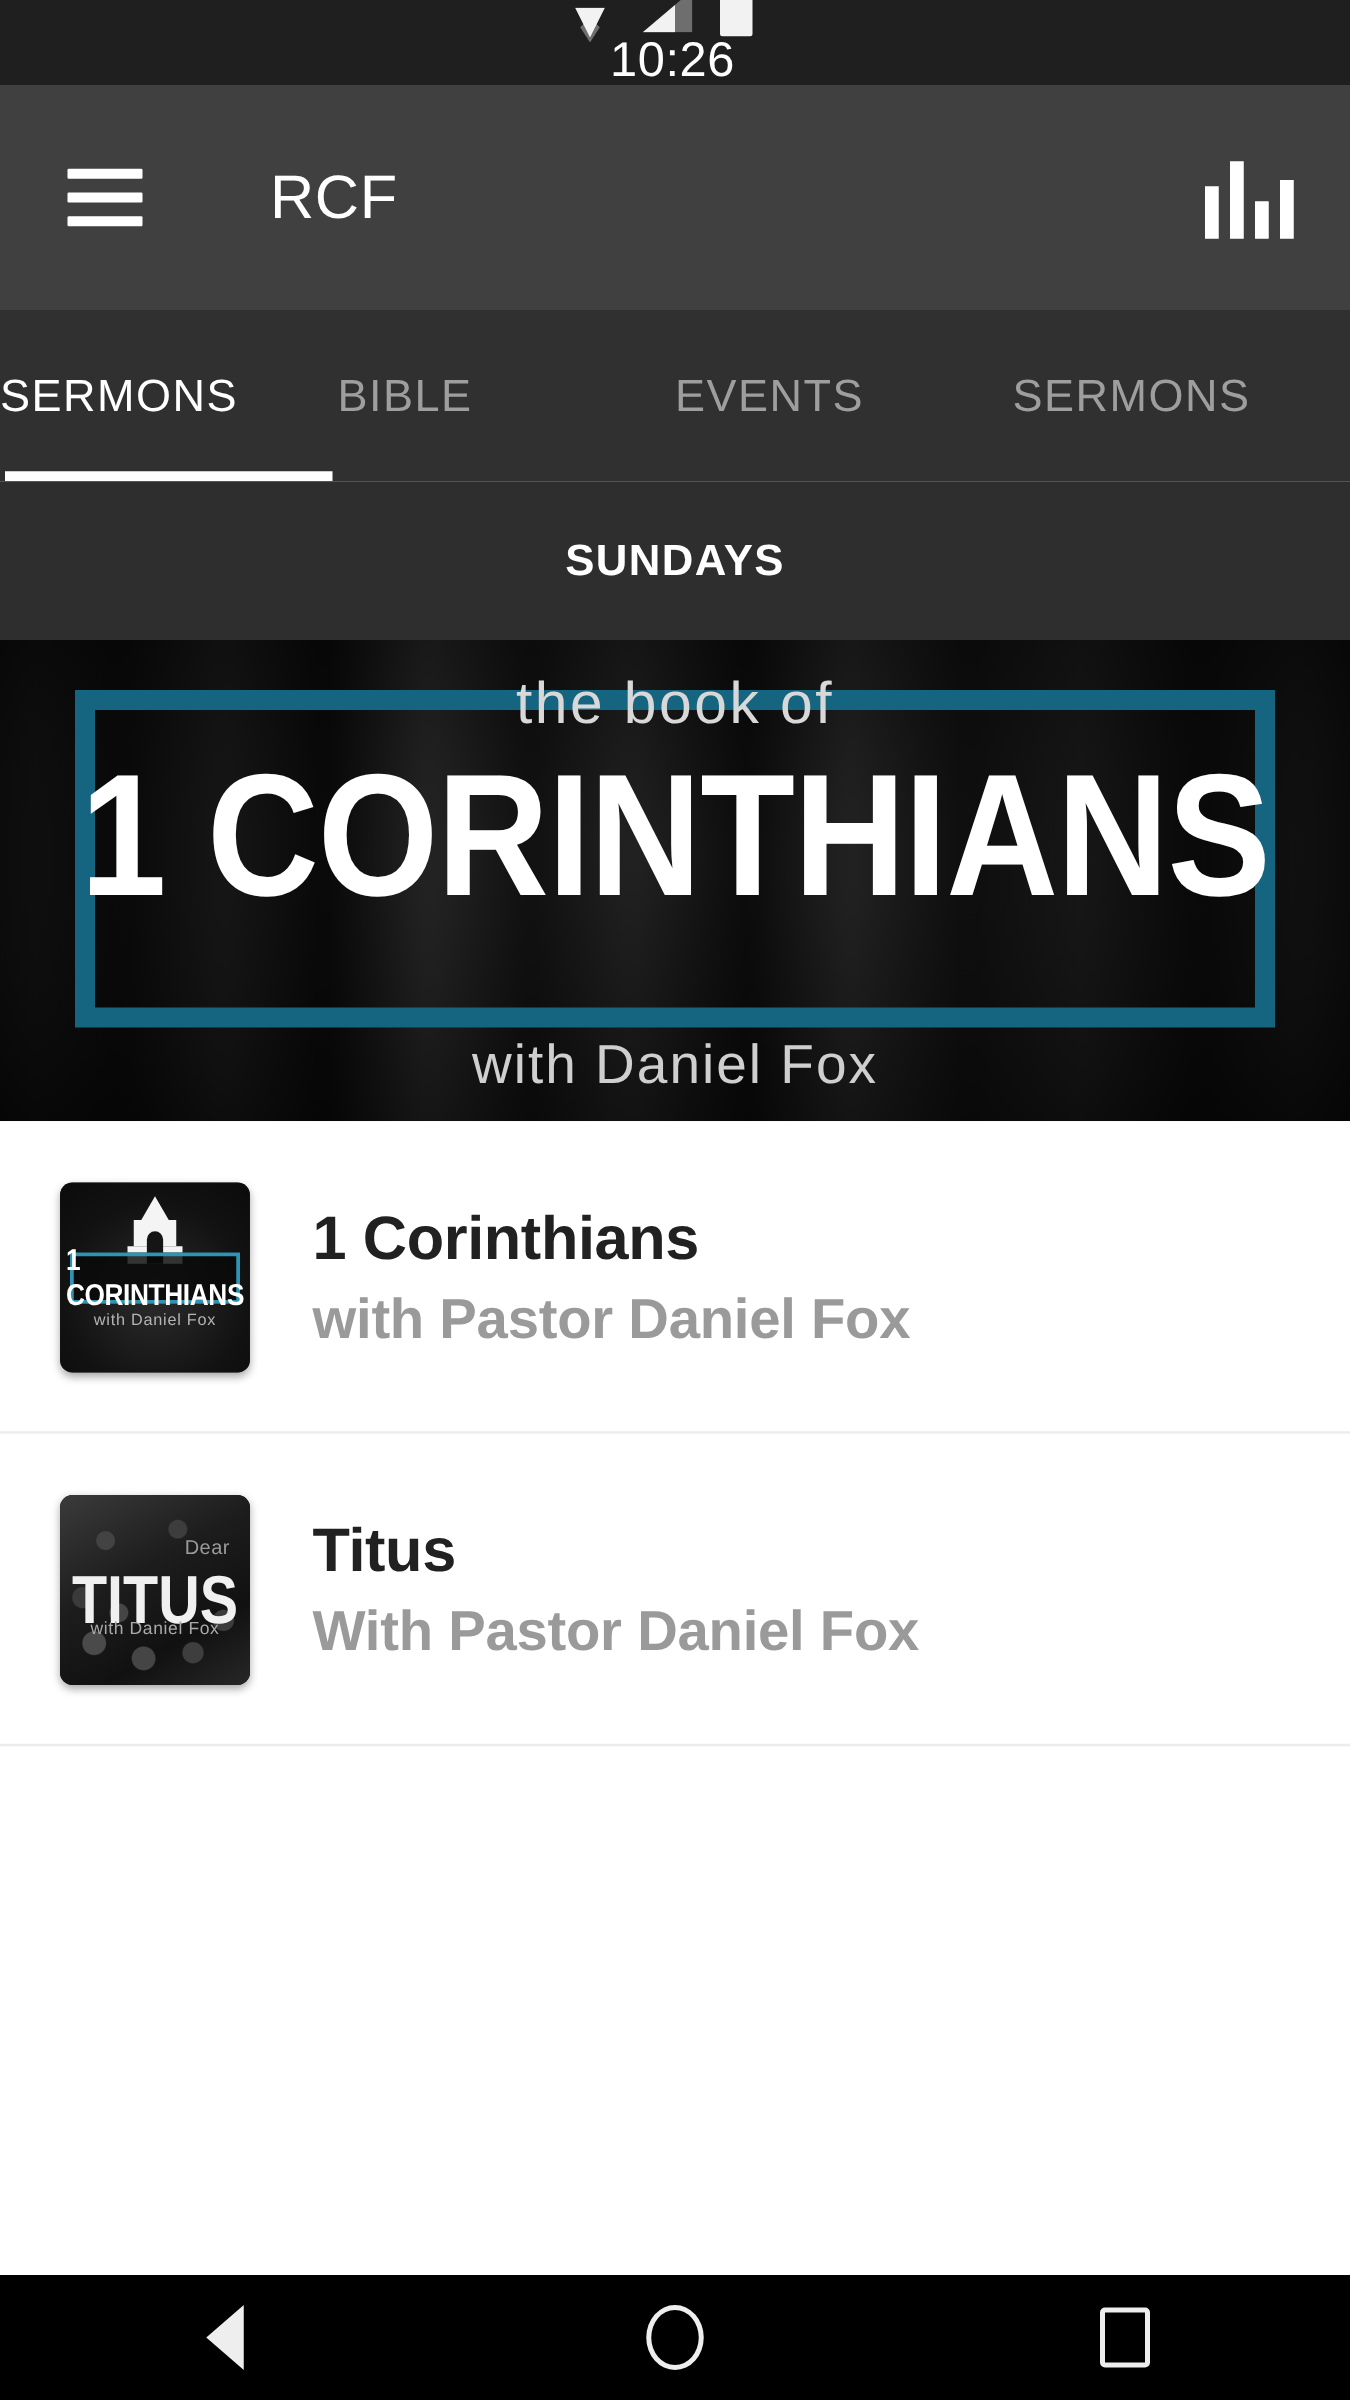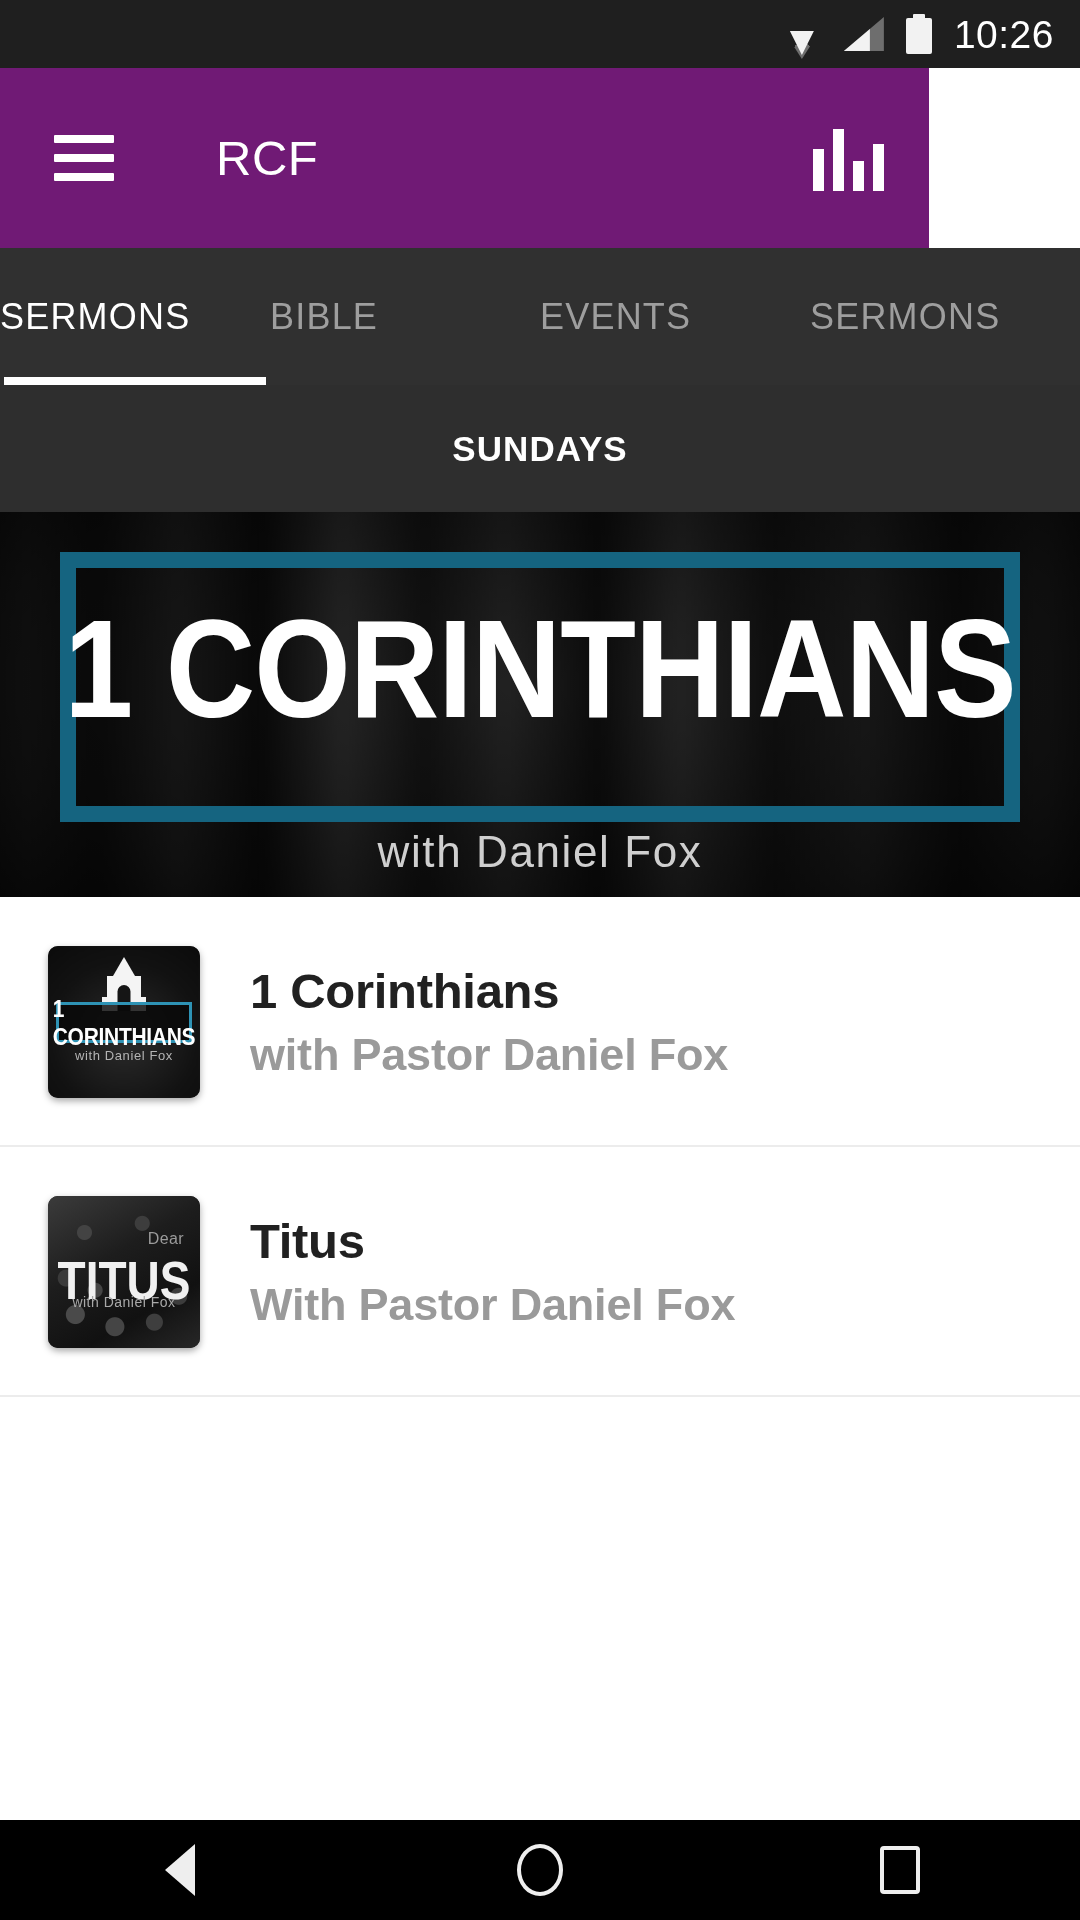--- a/index.html
+++ b/index.html
@@ -16,20 +16,21 @@
     overflow:hidden;
   }
 
   
   #statusbar {
     position:absolute; left:0; top:0;
     width:1080px; height:68px;
     background:#1f1f1f;
     display:flex; align-items:center; justify-content:flex-end;
     padding-right:26px;
+    flex-direction:column;
   }
   .sb-icons { display:flex; align-items:center; gap:22px; }
   .wifi-icon { position:relative; width:40px; height:34px; }
   .wifi-icon .arc {
     position:absolute; left:0; top:2px; width:40px; height:40px;
     border-radius:50%;
     background:conic-gradient(from 135deg, #6e6e6e 0deg 90deg, transparent 90deg);
     clip-path:polygon(50% 100%, 0% 22%, 100% 22%);
   }
   .wifi-icon .fill {
@@ -58,22 +59,22 @@
     background:#f2f2f2; border-radius:2px;
   }
   #sb-clock {
     color:#ffffff; font-size:39px; letter-spacing:0.5px;
     margin-left:22px; line-height:1;
   }
 
   
   #appbar {
     position:absolute; left:0; top:68px;
-    width:929px; height:180px;
-    background:#701a75;
+    width:1080px; height:180px;
+    background:#404040;
     display:flex; align-items:center;padding-left:20px;
   }
   #hamburger-btn {
     position:absolute; left:54px; top:50%;
     transform:translateY(-50%);
     width:60px; height:46px;
     display:flex; flex-direction:column; justify-content:space-between;
     cursor:pointer;
   }
   #hamburger-btn span {
@@ -356,20 +357,21 @@
   <div id="subtabs">
     <div class="subtab active">
       <span>SUNDAYS</span>
     </div>
   </div>
 
   <div id="hero">
     <div id="hero-bg"></div>
     <div id="hero-vignette"></div>
     <div id="hero-frame"></div>
+    <div id="hero-kicker">the book of</div>
     <div id="hero-title">1 CORINTHIANS</div>
     <div id="hero-sub">with Daniel Fox</div>
   </div>
 
   <div id="list">
 
     <div class="list-row">
       <div class="thumb-wrap">
         <div class="thumb-cor-bg"></div>
         <div class="steeple">

